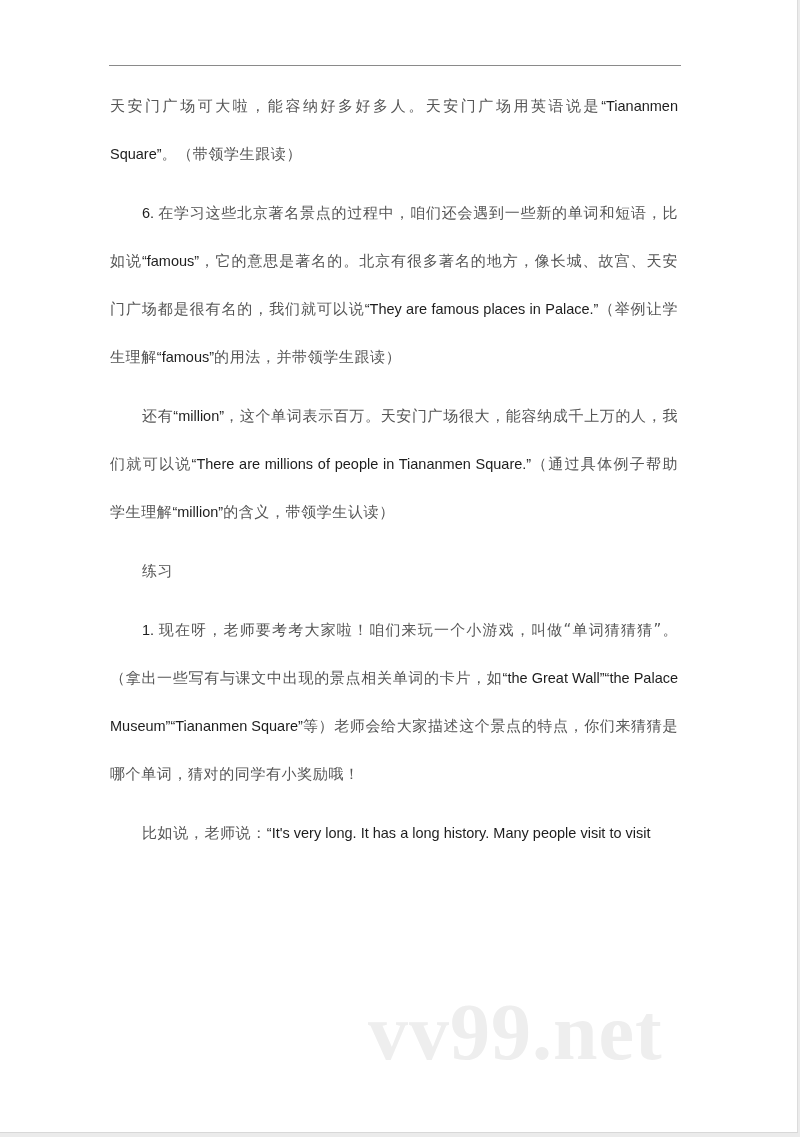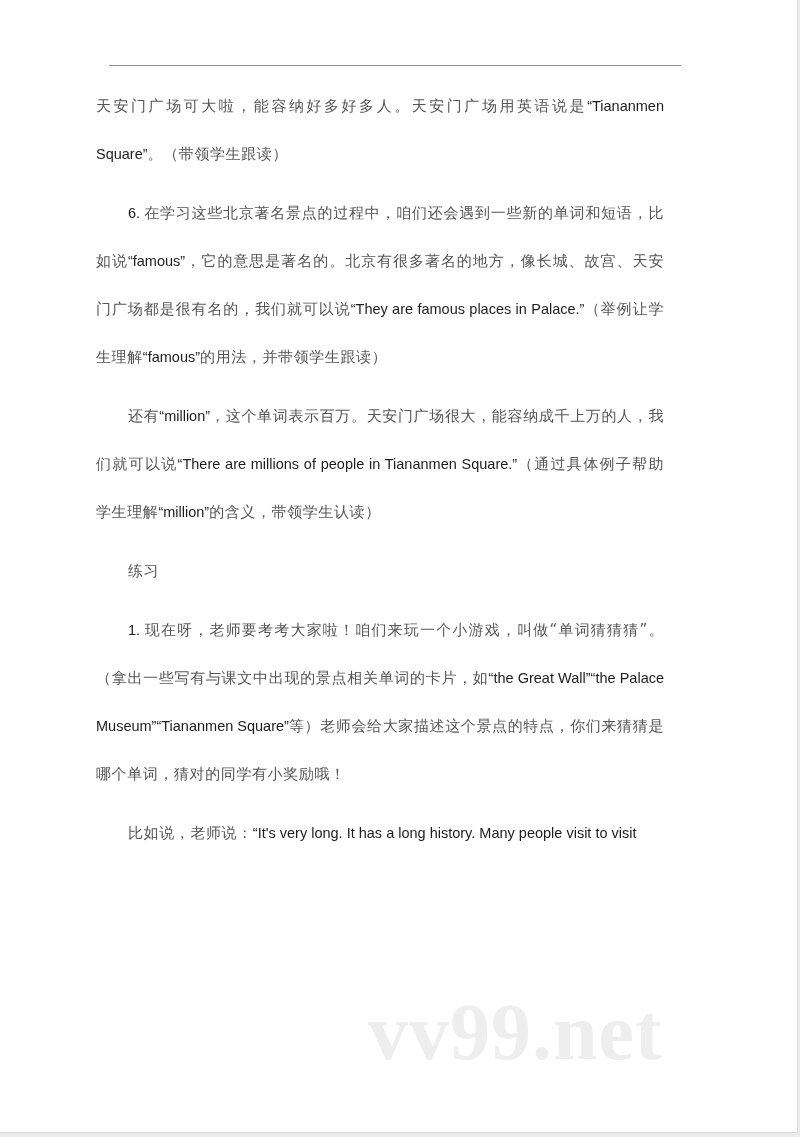--- a/index.html
+++ b/index.html
@@ -27,21 +27,21 @@
     .header-rule {
       position: absolute;
       left: 109px;
       top: 65px;
       width: 572px;
       height: 0;
       border-top: 1.5px solid #8a8a8a;
     }
     .content {
       position: absolute;
-      left: 96px;
+      left: 110px;
       top: 82px;
       width: 568px;
     }
     .para {
       margin: 0 0 11px 0;
       font-size: 15px;
       line-height: 48px;
       color: #555555;
       text-align: justify;
       text-align-last: left;

